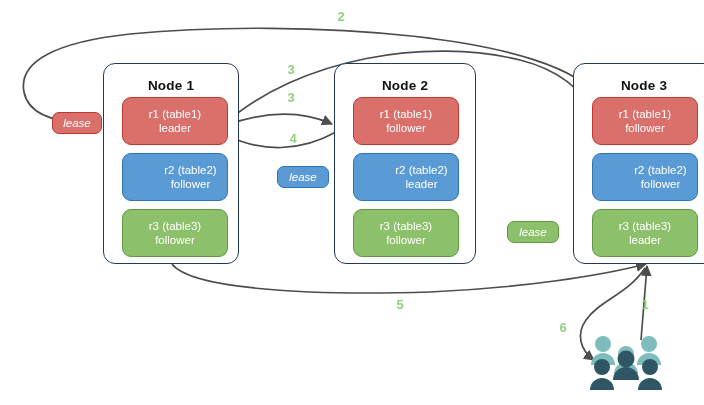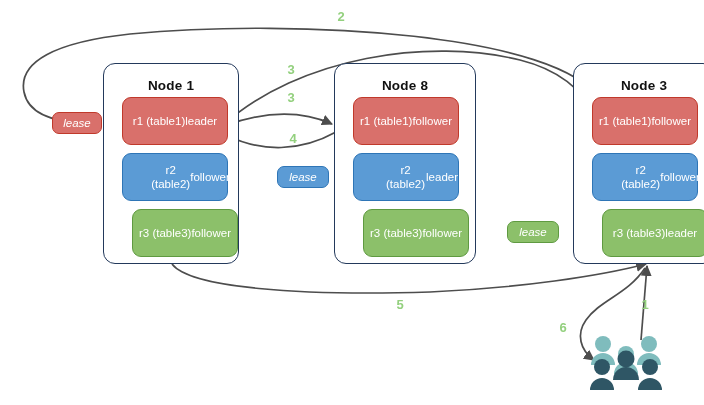--- a/index.html
+++ b/index.html
@@ -39,32 +39,32 @@
     font-size: 13.5px;
     font-weight: bold;
     color: #111111;
     letter-spacing: .2px;
   }
   .replica {
     position: absolute;
     box-sizing: border-box;
     border-radius: 9px;
     display: flex;
-    flex-direction: row;
+    flex-direction: column;
     align-items: center;
     justify-content: center;
     color: #ffffff;
     font-size: 11.5px;
     line-height: 14px;
     text-align: center;
   }
   .replica .rl { display: block; }
   .rep-red   { background: #d9706b; border: 1.4px solid #c0392b; }
   .rep-blue  { background: #5b9bd5; border: 1.4px solid #2e75b6; padding-left: 31px; }
-  .rep-green { background: #8cc06a; border: 1.4px solid #5f9a41; margin-left: 10px; }
+  .rep-green { background: #8cc06a; border: 1.4px solid #5f9a41; }
 
   .lease {
     position: absolute;
     box-sizing: border-box;
     border-radius: 7px;
     display: flex;
     align-items: center;
     justify-content: center;
     color: #ffffff;
     font-size: 11.5px;
@@ -127,21 +127,21 @@
       <span class="rl">r2 (table2)</span>
       <span class="rl">follower</span>
     </div>
     <div class="replica rep-green" style="left:18px; top:145px; width:106px; height:48px;">
       <span class="rl">r3 (table3)</span>
       <span class="rl">follower</span>
     </div>
   </div>
 
   <div class="node-box" style="left:334px; top:63px; width:142px; height:201px;">
-    <div class="node-title">Node 8</div>
+    <div class="node-title">Node 2</div>
     <div class="replica rep-red" style="left:18px; top:33px; width:106px; height:48px;">
       <span class="rl">r1 (table1)</span>
       <span class="rl">follower</span>
     </div>
     <div class="replica rep-blue" style="left:18px; top:89px; width:106px; height:48px;">
       <span class="rl">r2 (table2)</span>
       <span class="rl">leader</span>
     </div>
     <div class="replica rep-green" style="left:18px; top:145px; width:106px; height:48px;">
       <span class="rl">r3 (table3)</span>

